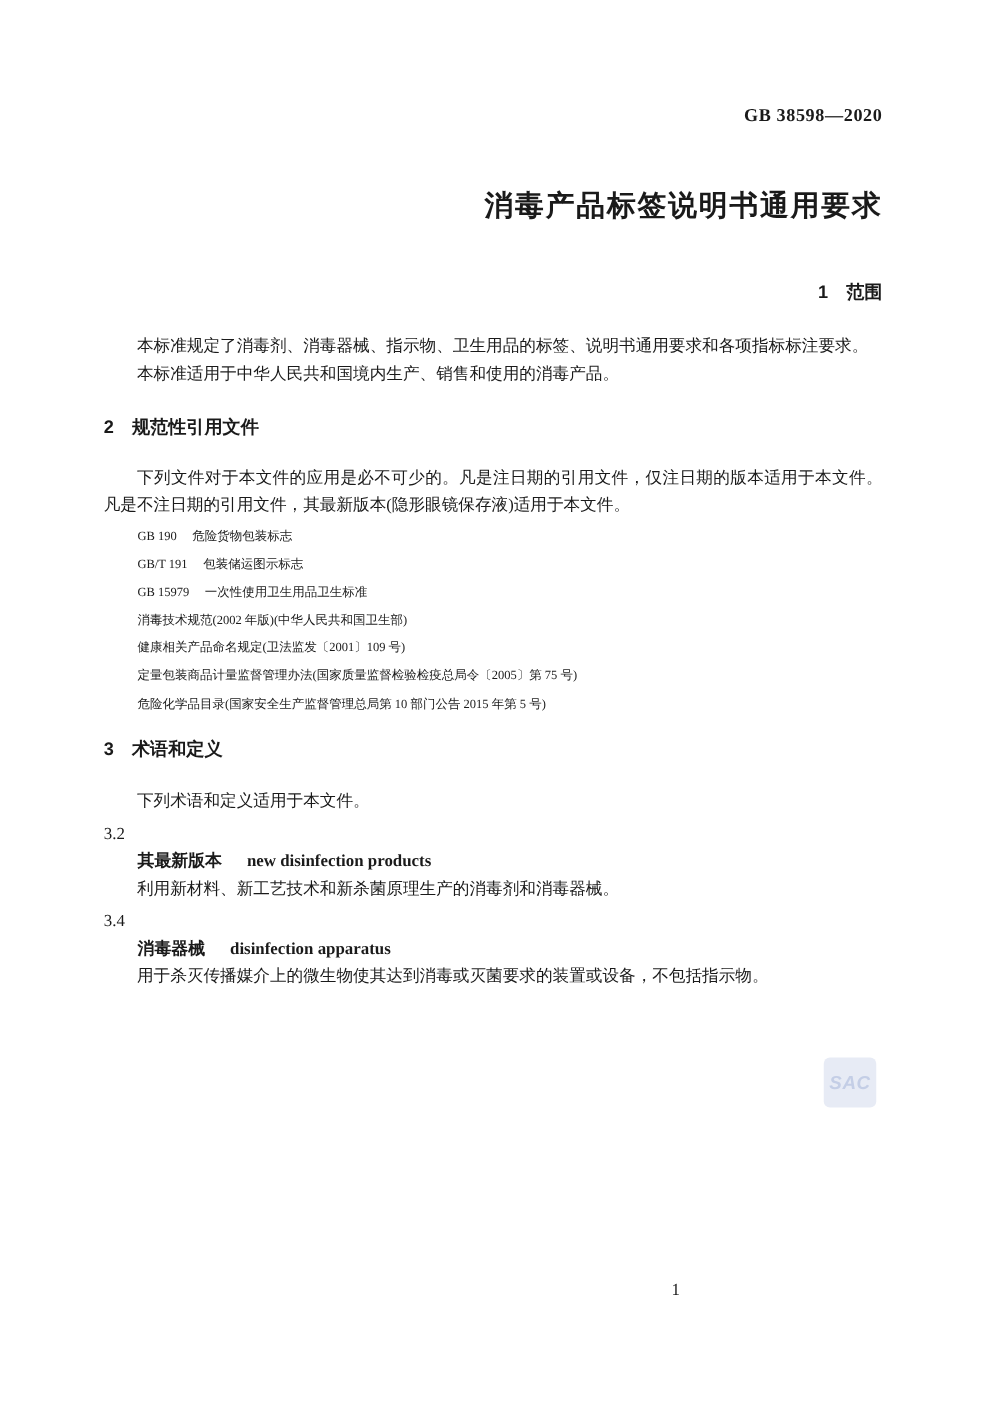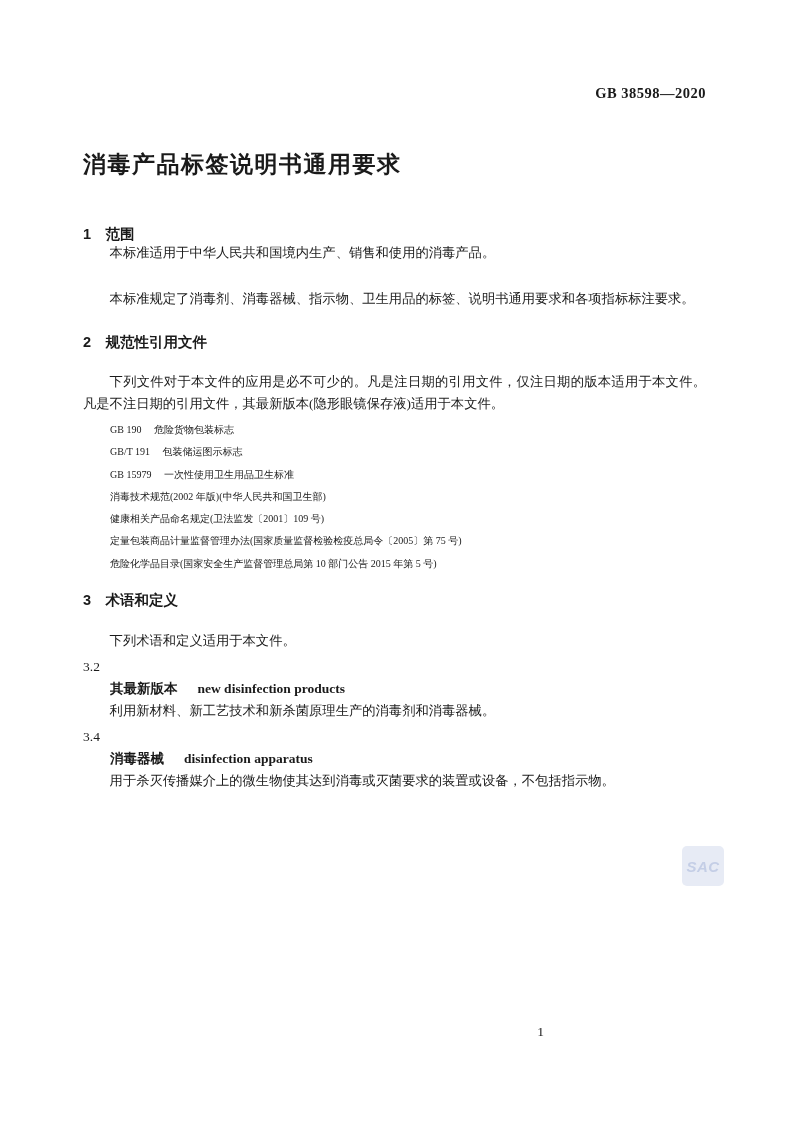--- a/index.html
+++ b/index.html
@@ -25,34 +25,34 @@
     margin-top: 86px;
     text-align: right;
     font-size: 14.5px;
     line-height: 15px;
     font-weight: bold;
     letter-spacing: 0.5px;
     font-family: "Liberation Serif", "DejaVu Serif", serif;
   }
   .doc-title {
     margin-top: 49px;
-    text-align: left;
+    text-align: right;
     font-size: 23px;
     line-height: 28px;
     font-weight: bold;
     letter-spacing: 1.5px;
     font-family: "Liberation Sans", "DejaVu Sans", sans-serif;
   }
   .sec-heading {
     font-size: 14.5px;
     line-height: 16px;
     font-weight: bold;
     font-family: "Liberation Sans", "DejaVu Sans", sans-serif;
   }
-  .sec1-heading { margin-top: 48px; }
+  .sec1-heading { margin-top: 48px; text-align: right; }
   .sec2-heading { margin-top: 24px; }
   .sec3-heading { margin-top: 17px; }
   .para {
     font-size: 13.3px;
     line-height: 22px;
     text-indent: 2em;
     text-align: justify;
   }
   .first-para { margin-top: 24px; }
   .intro-para { margin-top: 21px; }
@@ -90,21 +90,21 @@
   .w-narrow { max-width: 578px; }
   .note {
     font-size: 12px;
     line-height: 21px;
     padding-left: 44px;
     text-indent: -17px;
     text-align: justify;
   }
   .watermark {
     position: absolute;
-    left: 682px; top: 846px;
+    left: 659px; top: 846px;
     width: 42px; height: 40px;
     background: #e7ebf5;
     border-radius: 5px;
     display: flex;
     align-items: center;
     justify-content: center;
     font-family: "Liberation Sans", "DejaVu Sans", sans-serif;
     font-style: italic;
     font-weight: bold;
     font-size: 15px;
@@ -123,22 +123,22 @@
 
 <div class="page">
   <div class="content">
 
     <div class="header-code">GB 38598—2020</div>
 
     <h1 class="doc-title">消毒产品标签说明书通用要求</h1>
 
     <div class="sec">
       <div class="sec-heading sec1-heading">1　范围</div>
+      <p class="para first-para">本标准规定了消毒剂、消毒器械、指示物、卫生用品的标签、说明书通用要求和各项指标标注要求。</p>
       <p class="para">本标准适用于中华人民共和国境内生产、销售和使用的消毒产品。</p>
-      <p class="para first-para">本标准规定了消毒剂、消毒器械、指示物、卫生用品的标签、说明书通用要求和各项指标标注要求。</p>
     </div>
 
     <div class="sec">
       <div class="sec-heading sec2-heading">2　规范性引用文件</div>
       <p class="para intro-para">下列文件对于本文件的应用是必不可少的。凡是注日期的引用文件，仅注日期的版本适用于本文件。凡是不注日期的引用文件，其最新版本(隐形眼镜保存液)适用于本文件。</p>
       <p class="ref ref-first">GB 190　 危险货物包装标志</p>
       <p class="ref">GB/T 191　 包装储运图示标志</p>
       <p class="ref">GB 15979　 一次性使用卫生用品卫生标准</p>
       <p class="ref">消毒技术规范(2002 年版)(中华人民共和国卫生部)</p>
       <p class="ref">健康相关产品命名规定(卫法监发〔2001〕109 号)</p>

